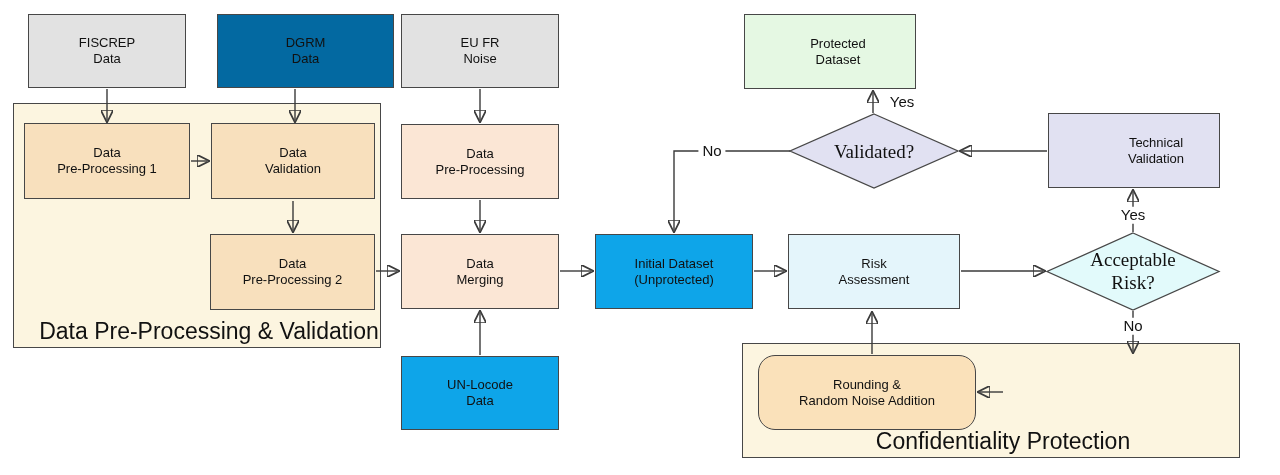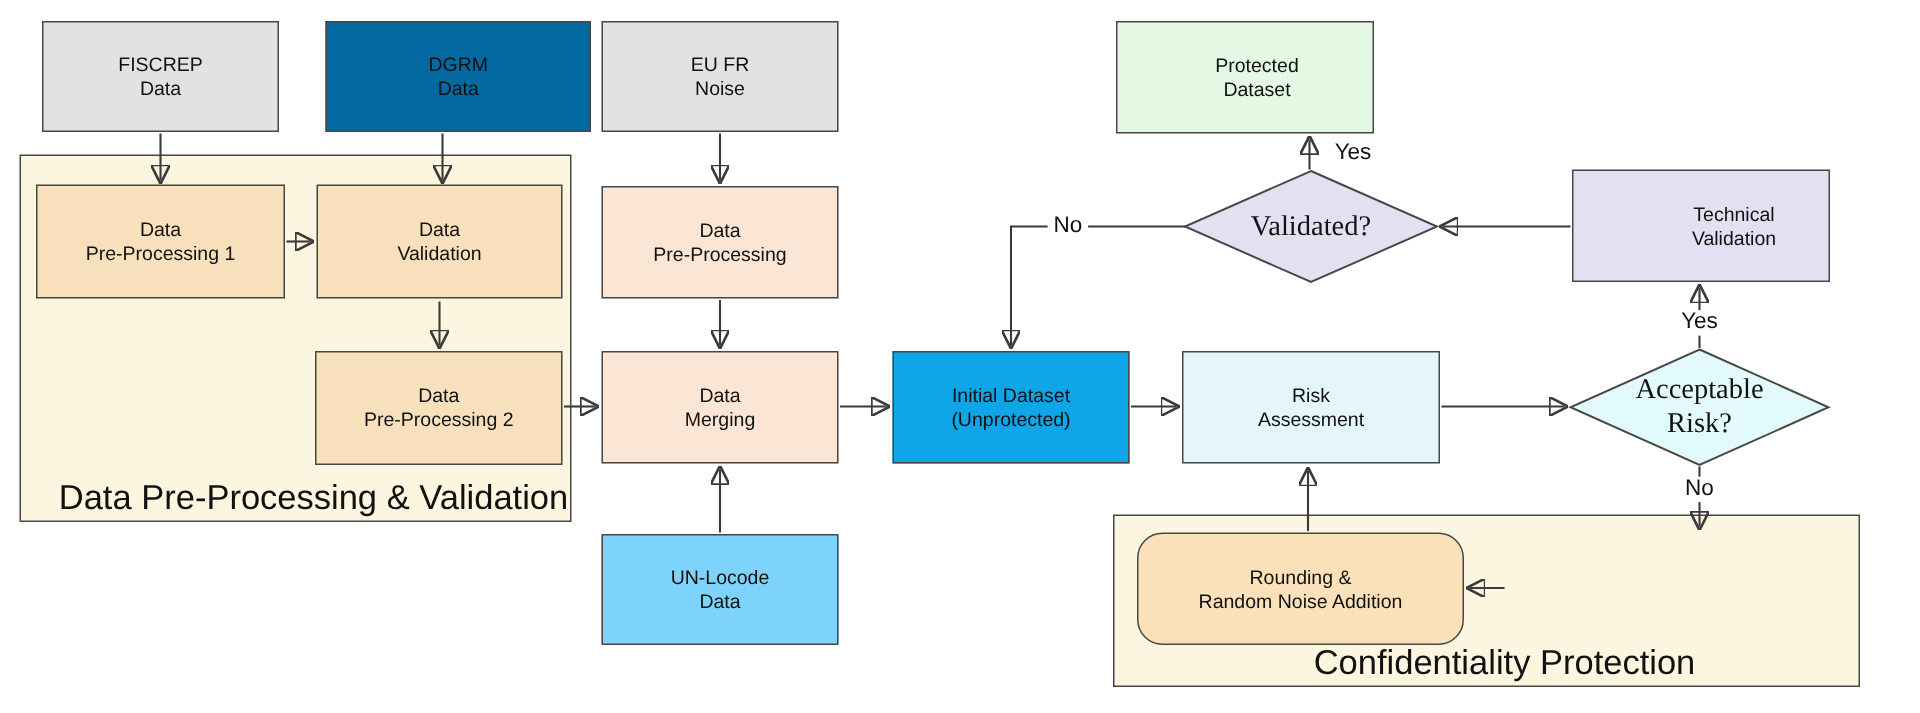--- a/index.html
+++ b/index.html
@@ -94,21 +94,21 @@
 Data</span>
   </div>
   <div class="node" style="left: 217px; top: 14px; width: 177px; height: 74px; background: #0369a1;">
     <span>DGRM
 Data</span>
   </div>
   <div class="node" style="left: 401px; top: 14px; width: 158px; height: 74px; background: rgb(226, 226, 226);">
     <span>EU FR
 Noise</span>
   </div>
-  <div class="node" style="left: 401px; top: 356px; width: 158px; height: 74px; background: #7dd3fc;">
+  <div class="node" style="left: 401px; top: 356px; width: 158px; height: 74px; background: #0ea5e9;">
     <span>UN-Locode
 Data</span>
   </div>
 
   <div class="node" style="left: 24px; top: 123px; width: 166px; height: 76px; background: rgb(248, 224, 189);">
     <span>Data
 Pre-Processing 1</span>
   </div>
   <div class="node" style="left: 211px; top: 123px; width: 164px; height: 76px; background: rgb(248, 224, 189);">
     <span>Data

